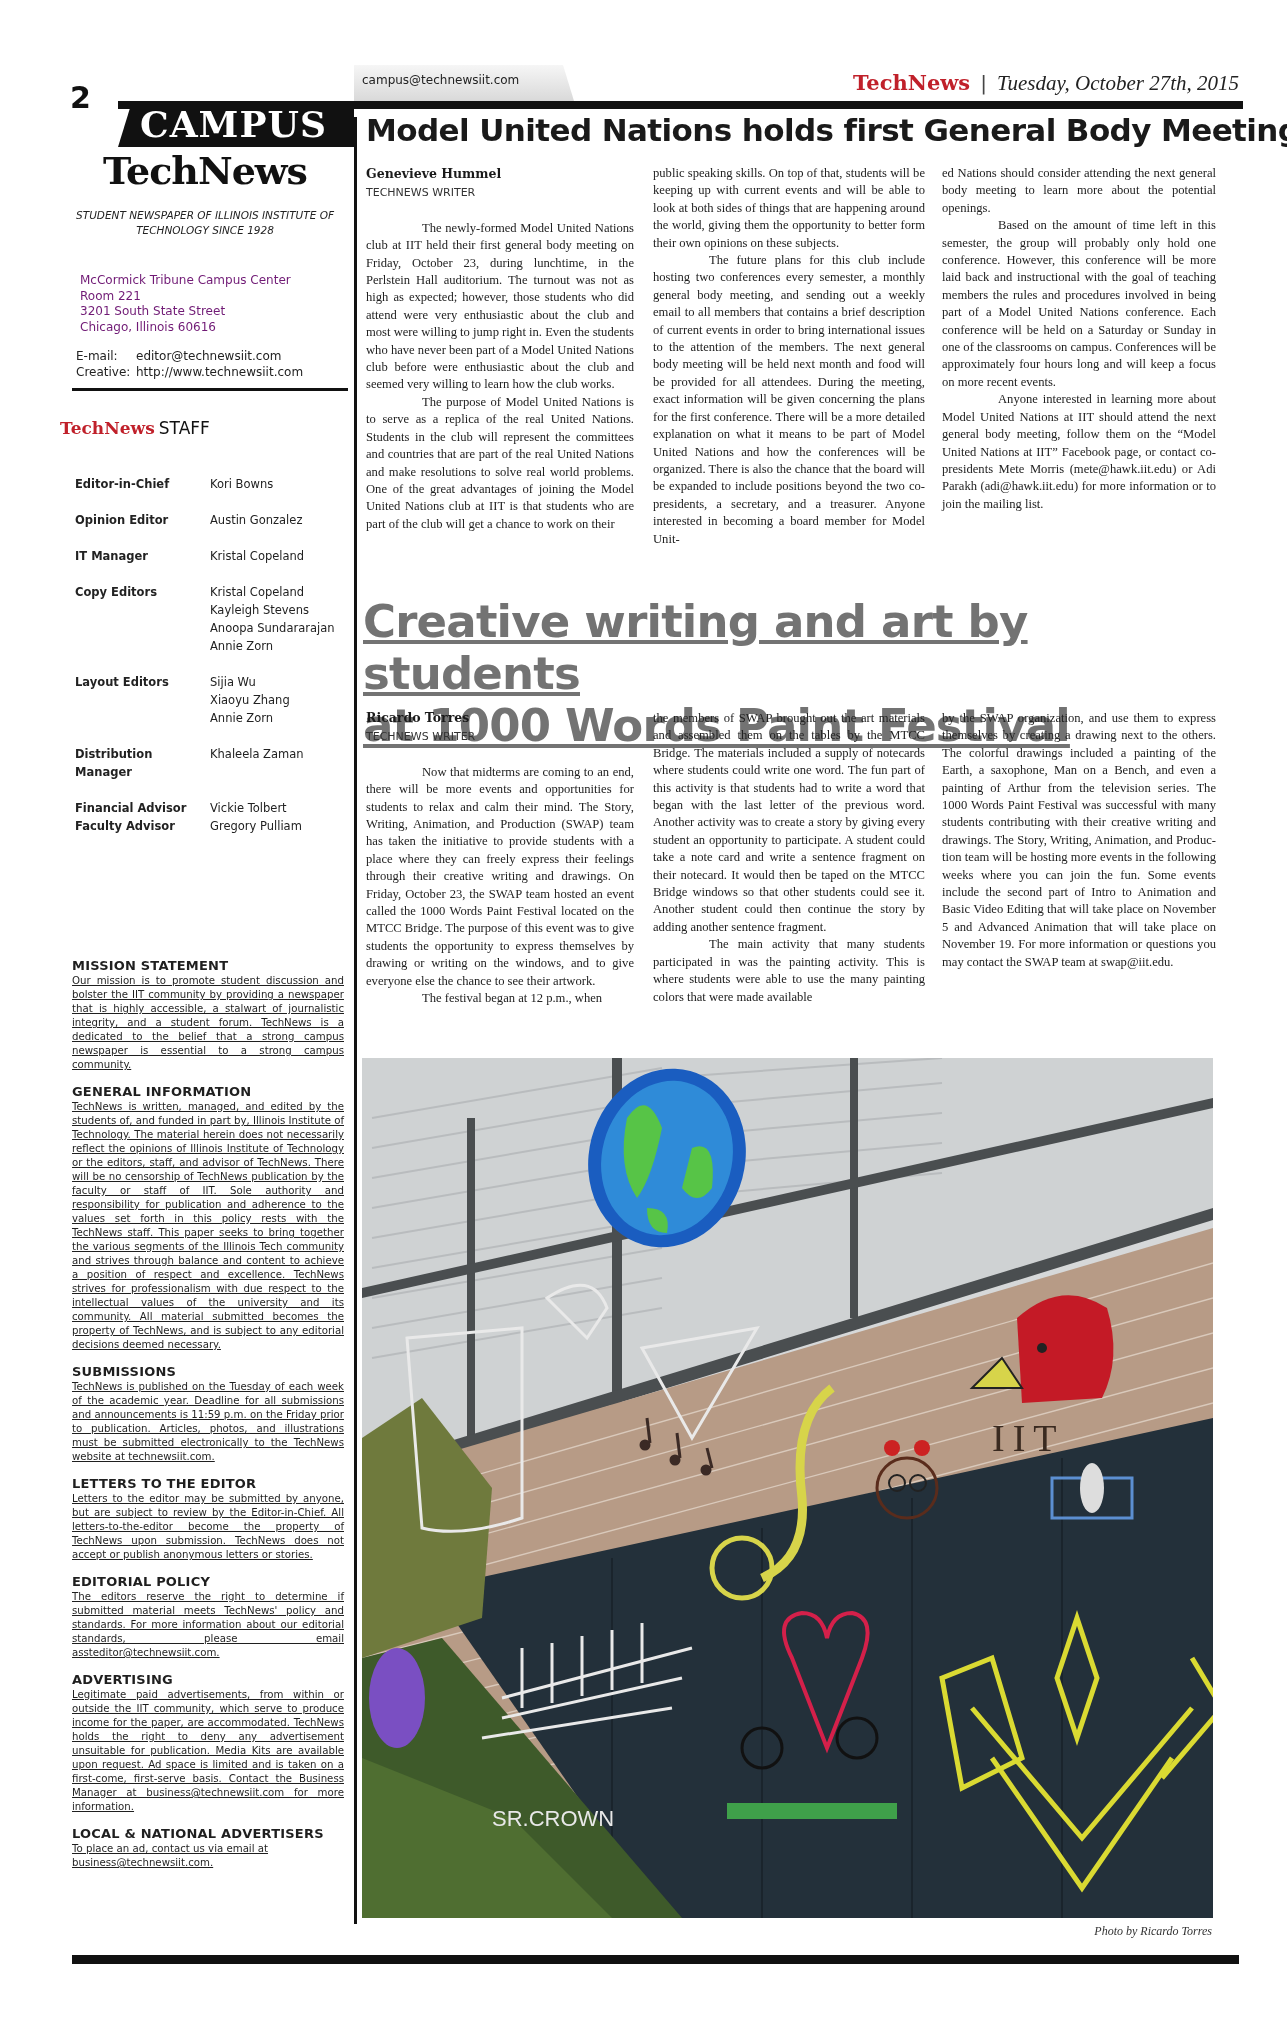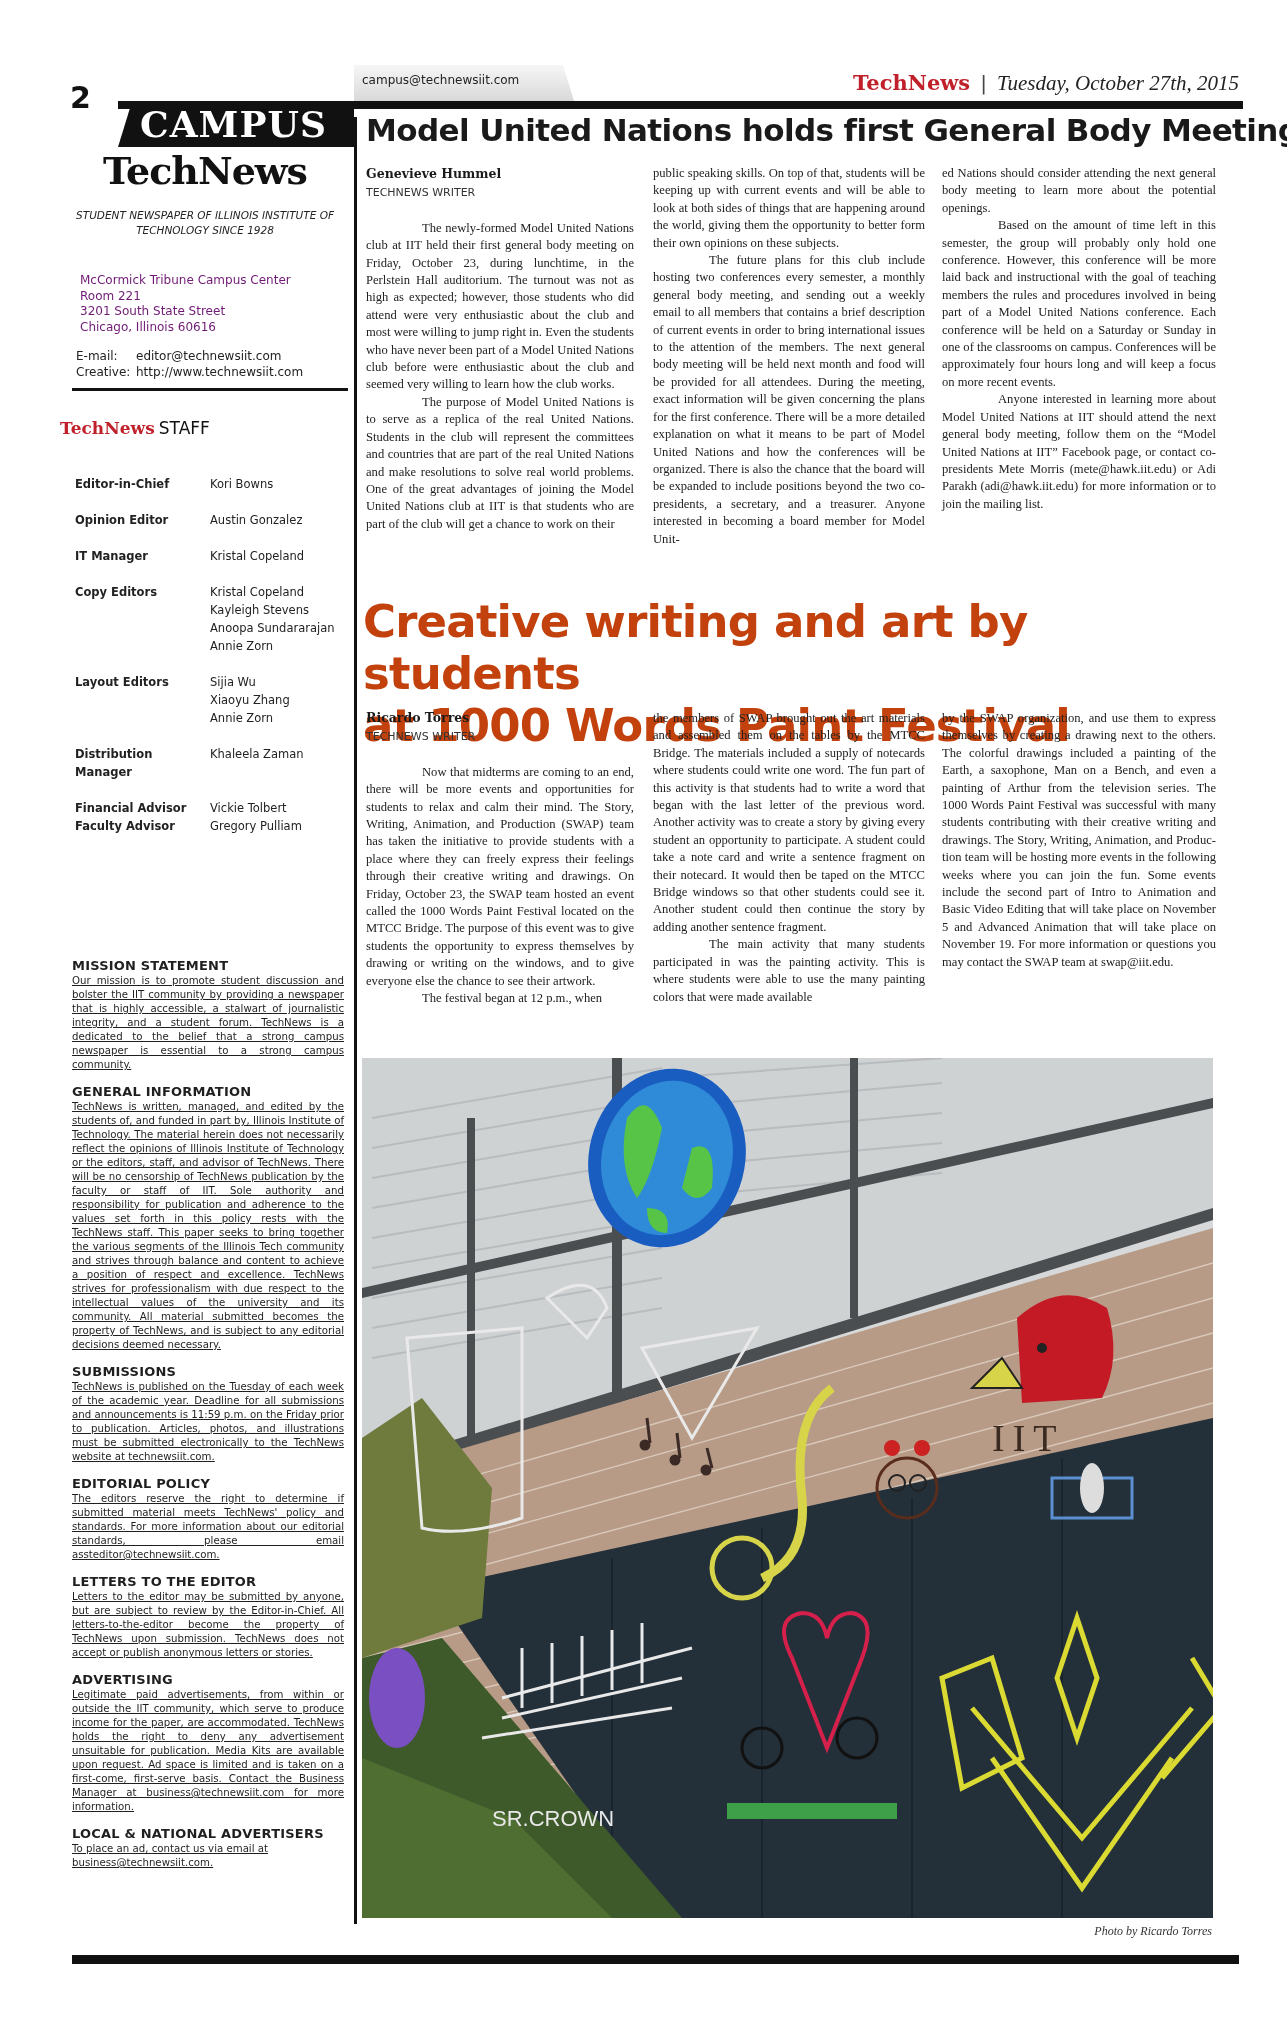--- a/index.html
+++ b/index.html
@@ -47,21 +47,21 @@
   .byline-role { font-family: "DejaVu Sans", sans-serif; font-size: 11px; color: #333; margin-top: 2px; }
   .col { position: absolute; font-family: "Liberation Serif", serif; font-size: 12.6px; line-height: 17.4px; text-align: justify; color: #222; hyphens: manual; }
   .col p { text-indent: 56px; }
   .col p.noindent { text-indent: 0; }
   .a1c1 { left: 366px; top: 165px; width: 268px; }
   .a1c1 .text { margin-top: 18px; }
   .a1c2 { left: 653px; top: 165px; width: 272px; }
   .a1c3 { left: 942px; top: 165px; width: 274px; }
 
   
-  .headline2 { position: absolute; left: 363px; top: 596px; width: 870px; font-family: "DejaVu Sans", sans-serif; font-size: 45px; line-height: 52px; color: #c2410c; letter-spacing: -0.8px; }
+  .headline2 { position: absolute; left: 363px; top: 596px; width: 870px; font-family: "DejaVu Sans", sans-serif; font-size: 45px; line-height: 52px; color: #737373; letter-spacing: -0.8px; text-decoration: underline; }
   .a2c1 { left: 366px; top: 709px; width: 268px; }
   .a2c1 .text { margin-top: 18px; }
   .a2c2 { left: 653px; top: 710px; width: 272px; }
   .a2c3 { left: 942px; top: 710px; width: 274px; }
 
   
   .photo { position: absolute; left: 362px; top: 1058px; width: 851px; height: 860px; overflow: hidden; background: #bba592; }
   .photo svg { width: 100%; height: 100%; display: block; }
   .caption { position: absolute; right: 75px; top: 1924px; font-family: "Liberation Serif", serif; font-style: italic; font-size: 12px; color: #333; }
 
@@ -173,26 +173,26 @@
   </div>
   <div class="info-section">
     <div class="info-title">GENERAL INFORMATION</div>
     <div class="info-body">TechNews is written, managed, and edited by the students of, and funded in part by, Illinois Institute of Technology. The material herein does not necessarily reflect the opinions of Illinois Institute of Technology or the editors, staff, and advisor of TechNews. There will be no censorship of TechNews publication by the faculty or staff of IIT. Sole authority and responsibility for publication and adherence to the values set forth in this policy rests with the TechNews staff. This paper seeks to bring together the various segments of the Illinois Tech community and strives through balance and content to achieve a position of respect and excellence. TechNews strives for professionalism with due respect to the intellectual values of the university and its community. All material submitted becomes the property of TechNews, and is subject to any editorial decisions deemed necessary.</div>
   </div>
   <div class="info-section">
     <div class="info-title">SUBMISSIONS</div>
     <div class="info-body">TechNews is published on the Tuesday of each week of the academic year. Deadline for all submissions and announcements is 11:59 p.m. on the Friday prior to publication. Articles, photos, and illustrations must be submitted electronically to the TechNews website at technewsiit.com.</div>
   </div>
   <div class="info-section">
+    <div class="info-title">LETTERS TO THE EDITOR</div>
+    <div class="info-body">Letters to the editor may be submitted by anyone, but are subject to review by the Editor-in-Chief. All letters-to-the-editor become the property of TechNews upon submission. TechNews does not accept or publish anonymous letters or stories.</div>
+  </div>
+  <div class="info-section">
     <div class="info-title">EDITORIAL POLICY</div>
     <div class="info-body">The editors reserve the right to determine if submitted material meets TechNews' policy and standards. For more information about our editorial standards, please email assteditor@technewsiit.com.</div>
-  </div>
-  <div class="info-section">
-    <div class="info-title">LETTERS TO THE EDITOR</div>
-    <div class="info-body">Letters to the editor may be submitted by anyone, but are subject to review by the Editor-in-Chief. All letters-to-the-editor become the property of TechNews upon submission. TechNews does not accept or publish anonymous letters or stories.</div>
   </div>
   <div class="info-section">
     <div class="info-title">ADVERTISING</div>
     <div class="info-body">Legitimate paid advertisements, from within or outside the IIT community, which serve to produce income for the paper, are accommodated. TechNews holds the right to deny any advertisement unsuitable for publication. Media Kits are available upon request. Ad space is limited and is taken on a first-come, first-serve basis. Contact the Business Manager at business@technewsiit.com for more information.</div>
   </div>
   <div class="info-section">
     <div class="info-title">LOCAL &amp; NATIONAL ADVERTISERS</div>
     <div class="info-body" style="text-align:left">To place an ad, contact us via email at business@technewsiit.com.</div>
   </div>
 </div>

